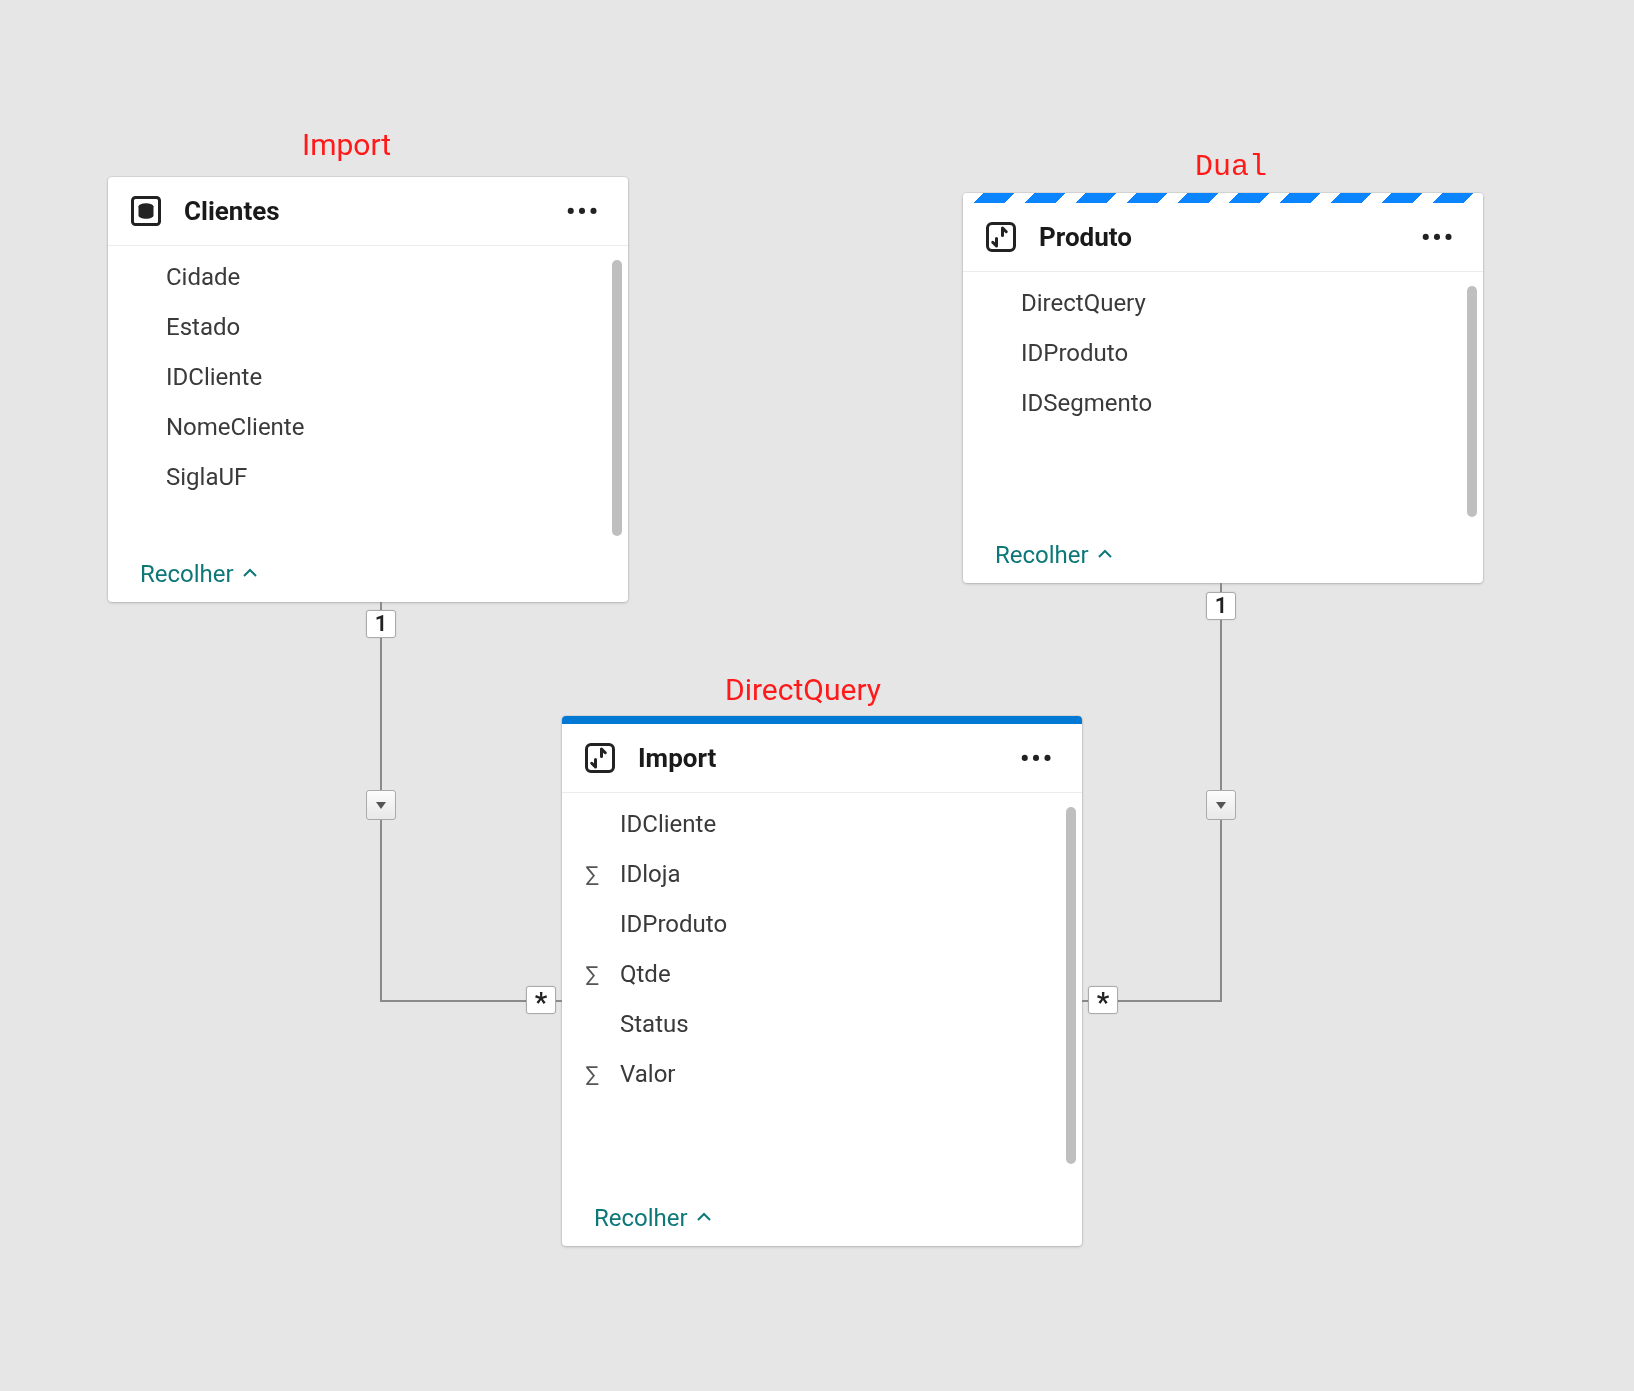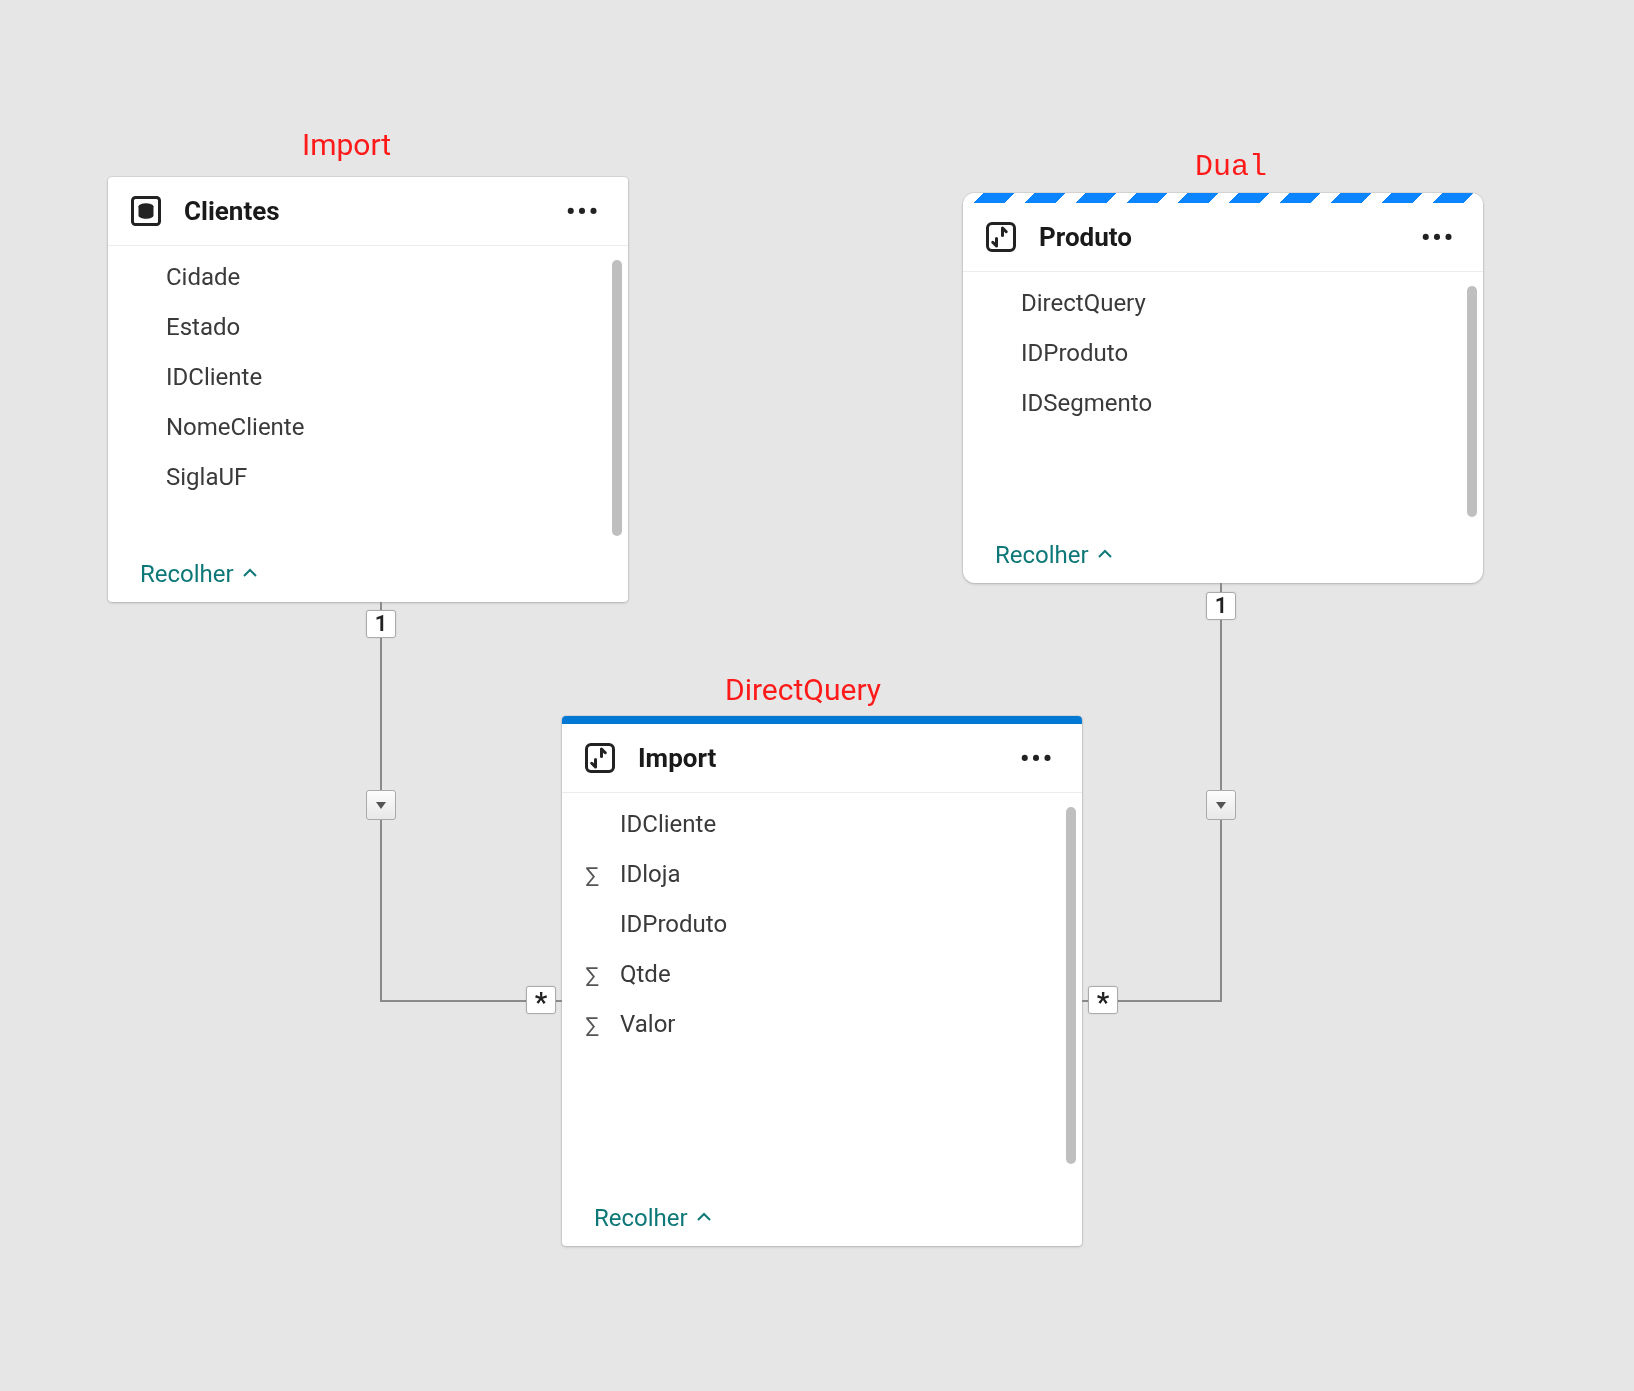--- a/index.html
+++ b/index.html
@@ -73,21 +73,21 @@
     padding: 0 6px;
     cursor: pointer;
   }
   .card-body {
     position: relative;
     padding: 6px 0 0 0;
     flex: 1;
   }
   .field-row {
     display: flex;
-    align-items: flex-end;
+    align-items: center;
     padding: 11px 14px 11px 10px;
     font-size: 24px;
     color: #3a3a3a;
   }
   .field-icon {
     width: 40px;
     display: flex;
     justify-content: center;
     align-items: center;
     flex-shrink: 0;
@@ -196,21 +196,21 @@
     <div class="card-footer">
       <span>Recolher</span>
       <span class="chev">
         <svg width="16" height="16" viewBox="0 0 16 16">
             <path d="M2 11 L8 5 L14 11" fill="none" stroke="#0e7878" stroke-width="2"></path>
           </svg>
       </span>
     </div>
   </div>
 
-  <div class="table-card dual" style="left:963px; top:193px; width:520px; height:390px;border-radius:12px;">
+  <div class="table-card dual" style="left:963px; top:193px; width:520px; height:390px;">
     <div class="card-header">
       <span class="icon-slot">
         <svg viewBox="0 0 24 24" fill="none" stroke="#222" stroke-width="2">
           <rect x="3" y="3" width="18" height="18" rx="3"></rect>
           <path d="M9 13v5M9 18l-2.5-2.5M13 11V6M13 6l2.5 2.5" stroke-linecap="round"></path>
         </svg>
       </span>
       <span class="title">Produto</span>
       <span class="more">•••</span>
     </div>
@@ -262,20 +262,24 @@
         </div>
       <div class="field-row">
           <span class="field-icon"></span>
           <span class="field-name">IDProduto</span>
         </div>
       <div class="field-row">
           <span class="field-icon">∑</span>
           <span class="field-name">Qtde</span>
         </div>
       <div class="field-row">
+          <span class="field-icon"></span>
+          <span class="field-name">Status</span>
+        </div>
+      <div class="field-row">
           <span class="field-icon">∑</span>
           <span class="field-name">Valor</span>
         </div>
     </div>
     <div class="card-footer">
       <span>Recolher</span>
       <span class="chev">
         <svg width="16" height="16" viewBox="0 0 16 16">
             <path d="M2 11 L8 5 L14 11" fill="none" stroke="#0e7878" stroke-width="2"></path>
           </svg>

